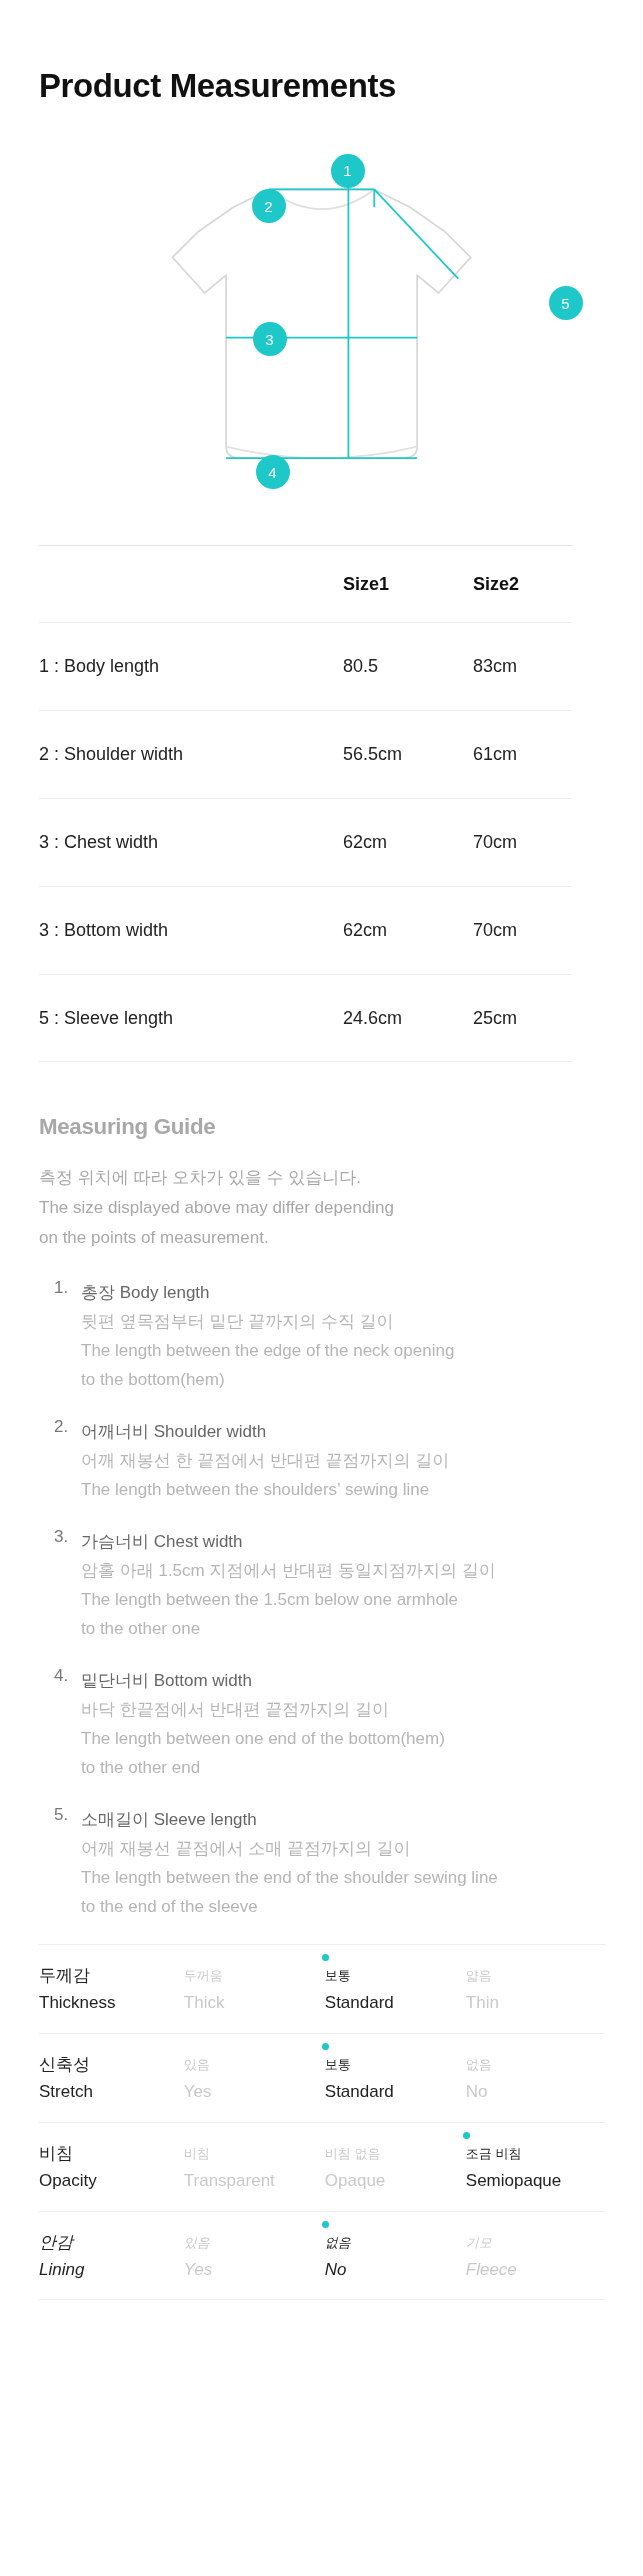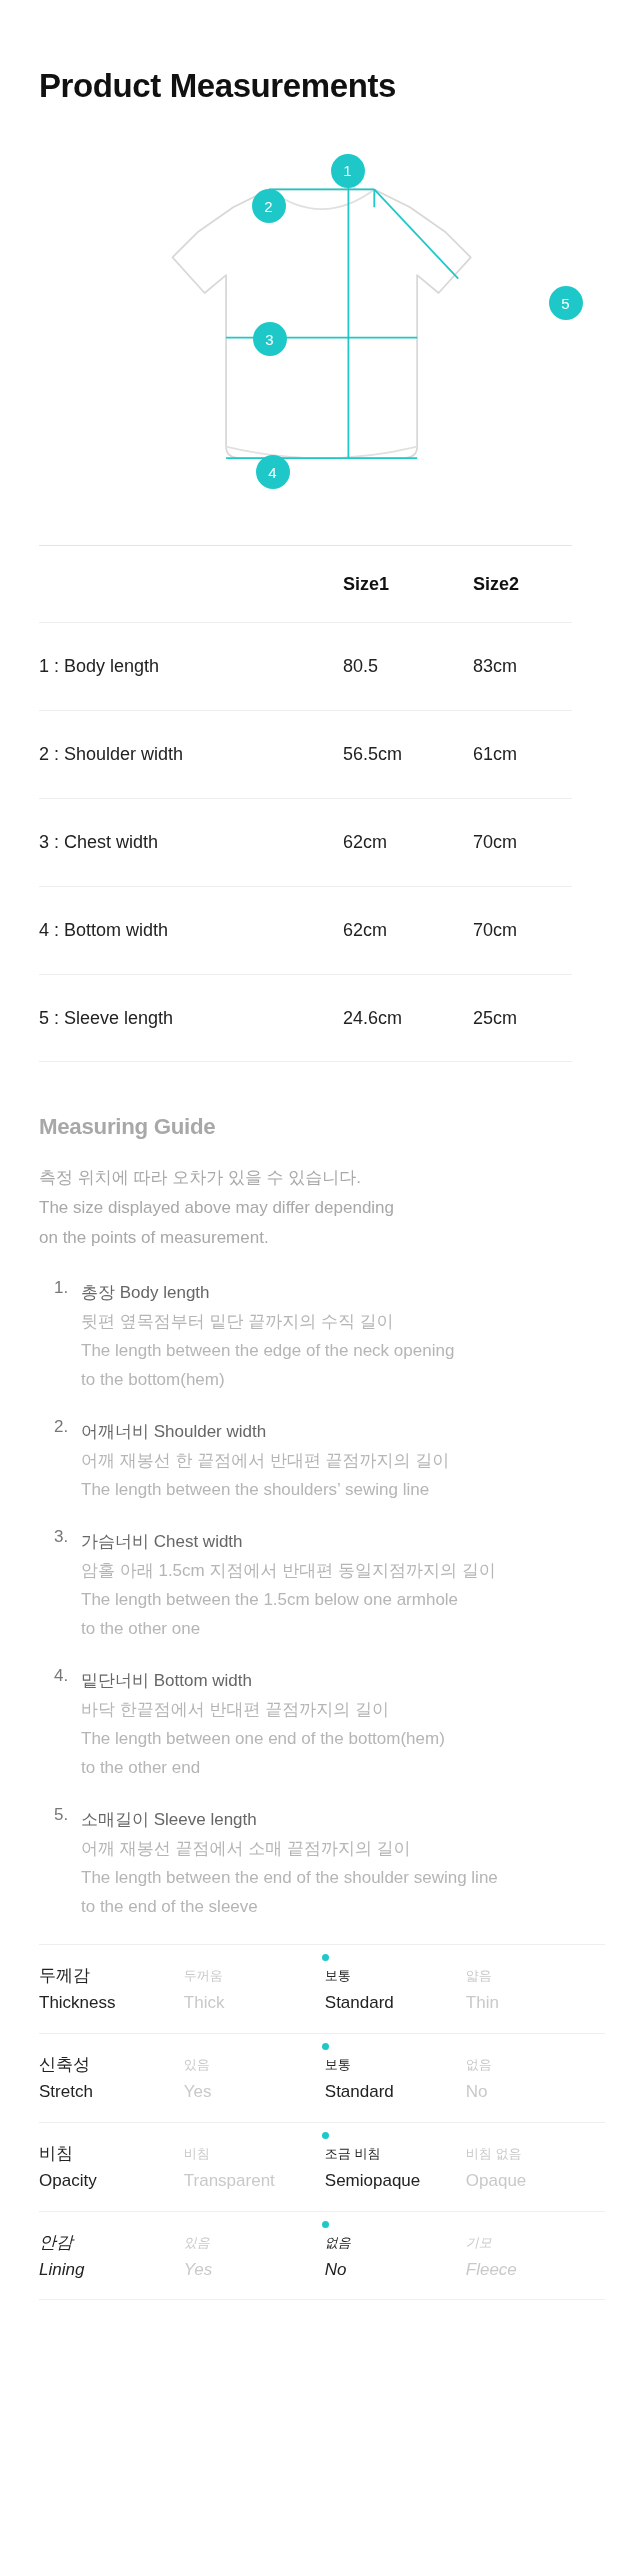--- a/index.html
+++ b/index.html
@@ -251,21 +251,21 @@
       <div class="c-label">2 : Shoulder width</div>
       <div class="c-val">56.5cm</div>
       <div class="c-val">61cm</div>
     </div>
     <div class="trow">
       <div class="c-label">3 : Chest width</div>
       <div class="c-val">62cm</div>
       <div class="c-val">70cm</div>
     </div>
     <div class="trow">
-      <div class="c-label">4 : Bottom width</div>
+      <div class="c-label">3 : Bottom width</div>
       <div class="c-val">62cm</div>
       <div class="c-val">70cm</div>
     </div>
     <div class="trow last">
       <div class="c-label">5 : Sleeve length</div>
       <div class="c-val">24.6cm</div>
       <div class="c-val">25cm</div>
     </div>
   </div>
 
@@ -351,27 +351,27 @@
 
     <div class="crow">
       <div class="c-name">
         <span class="ko">비침</span>
         <span class="en">Opacity</span>
       </div>
       <div class="c-opt">
         <span class="ko">비침</span>
         <span class="en">Transparent</span>
       </div>
+      <div class="c-opt">
+        <span class="ko">비침 없음</span>
+        <span class="en">Opaque</span>
+      </div>
       <div class="c-opt on">
         <span class="ko">조금 비침</span>
         <span class="en">Semiopaque</span>
-      </div>
-      <div class="c-opt">
-        <span class="ko">비침 없음</span>
-        <span class="en">Opaque</span>
       </div>
     </div>
 
     <div class="crow last">
       <div class="c-name">
         <span class="ko">안감</span>
         <span class="en">Lining</span>
       </div>
       <div class="c-opt">
         <span class="ko">있음</span>

